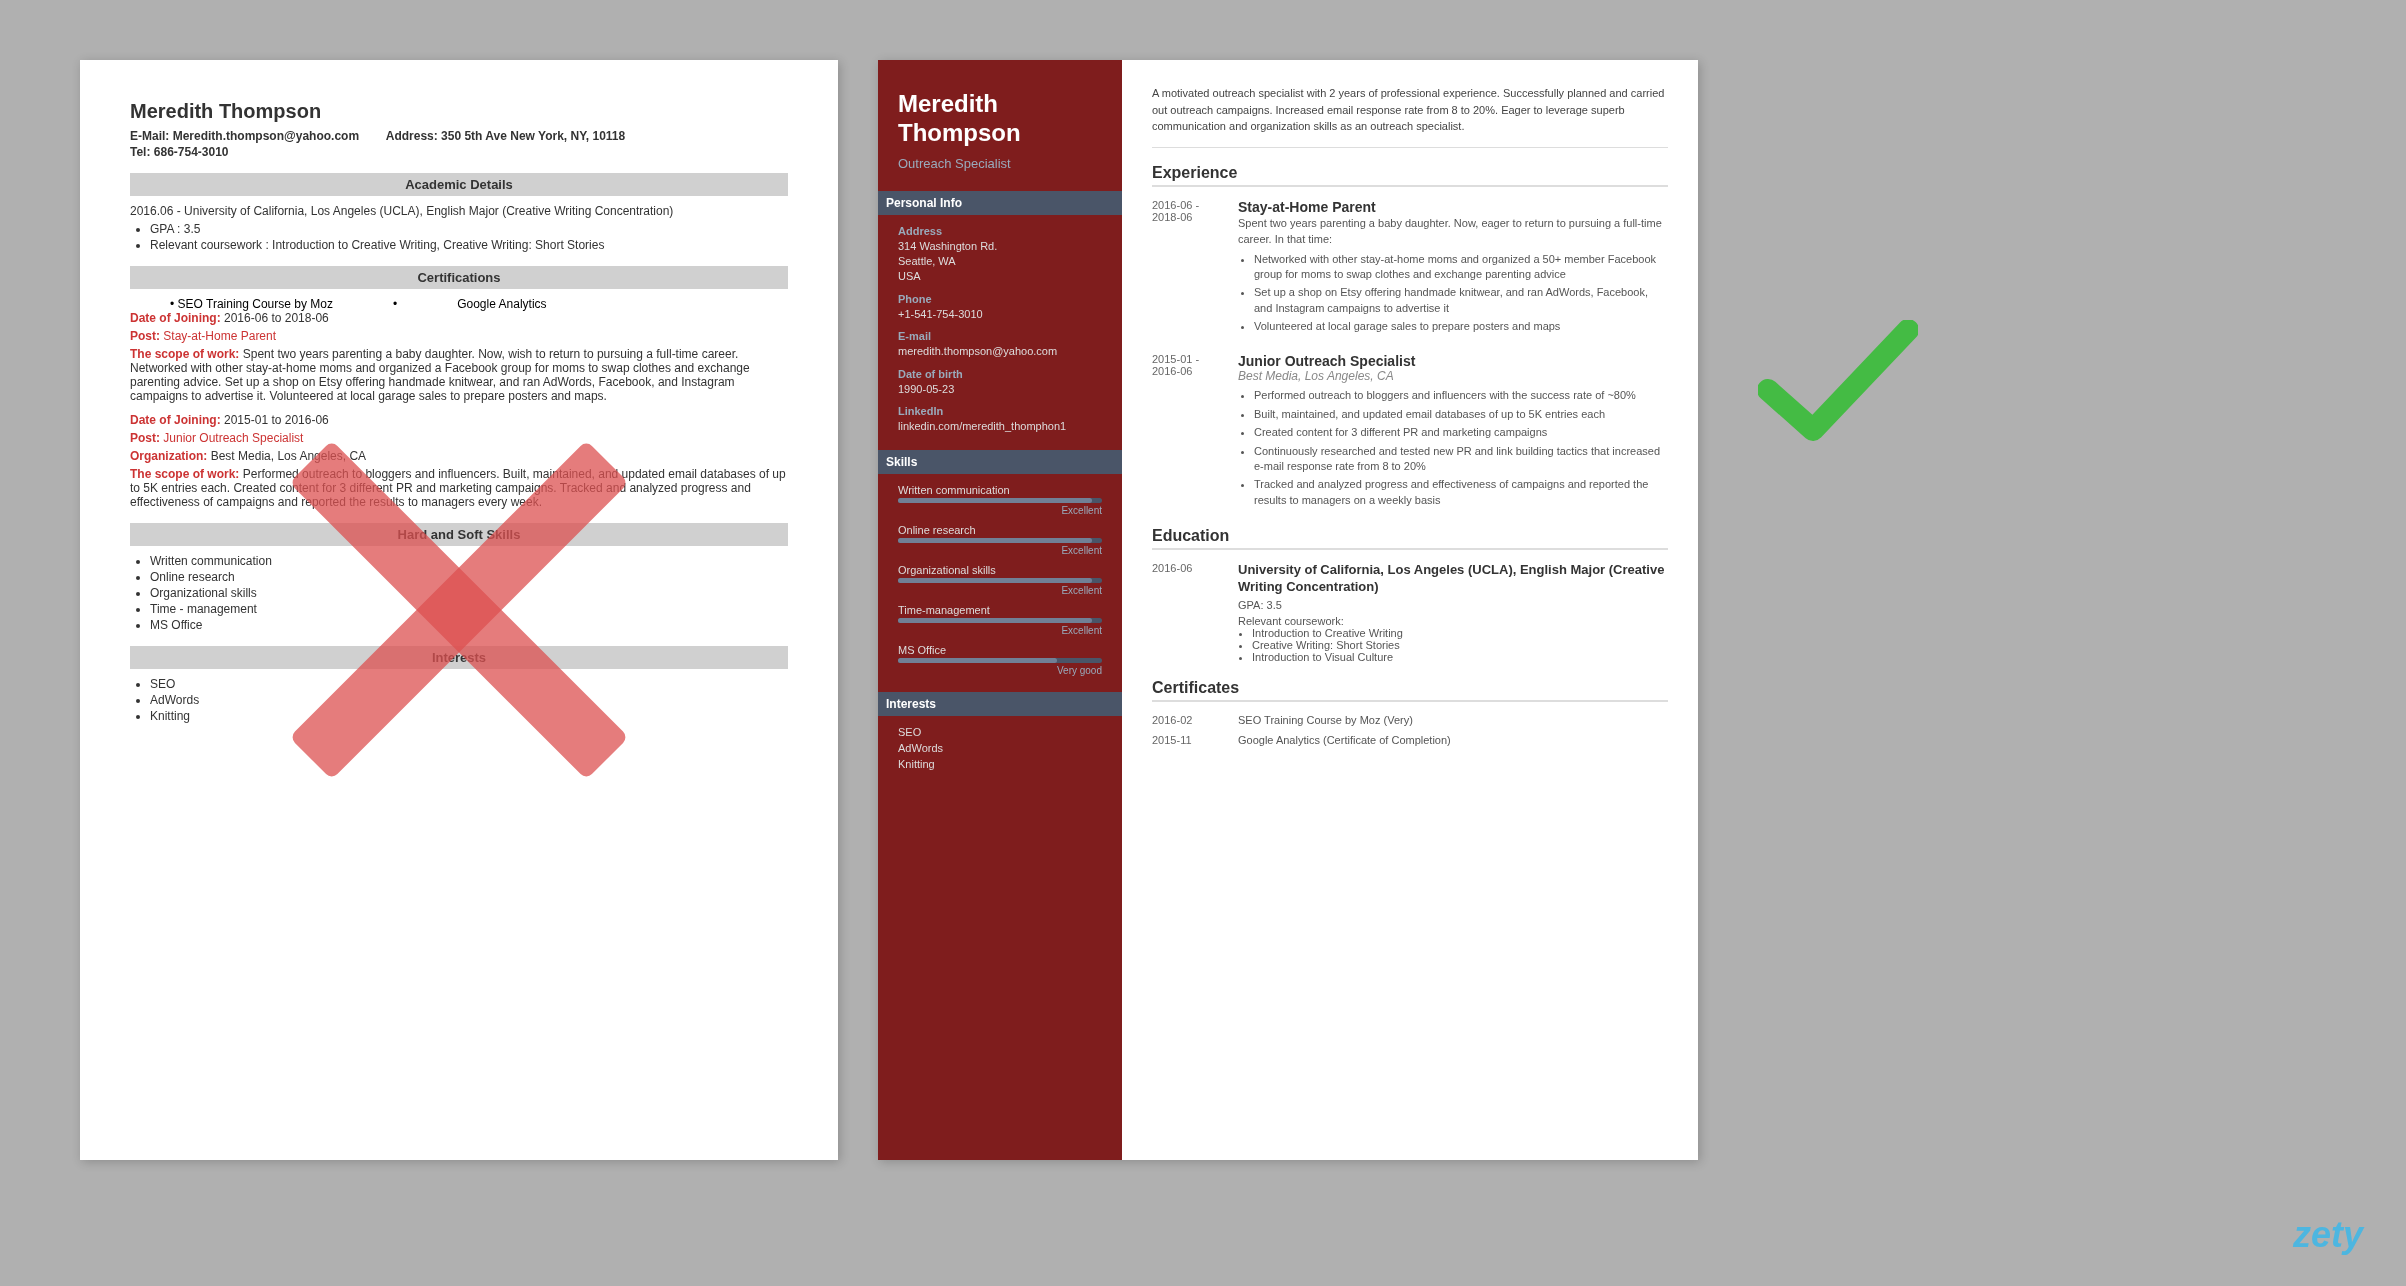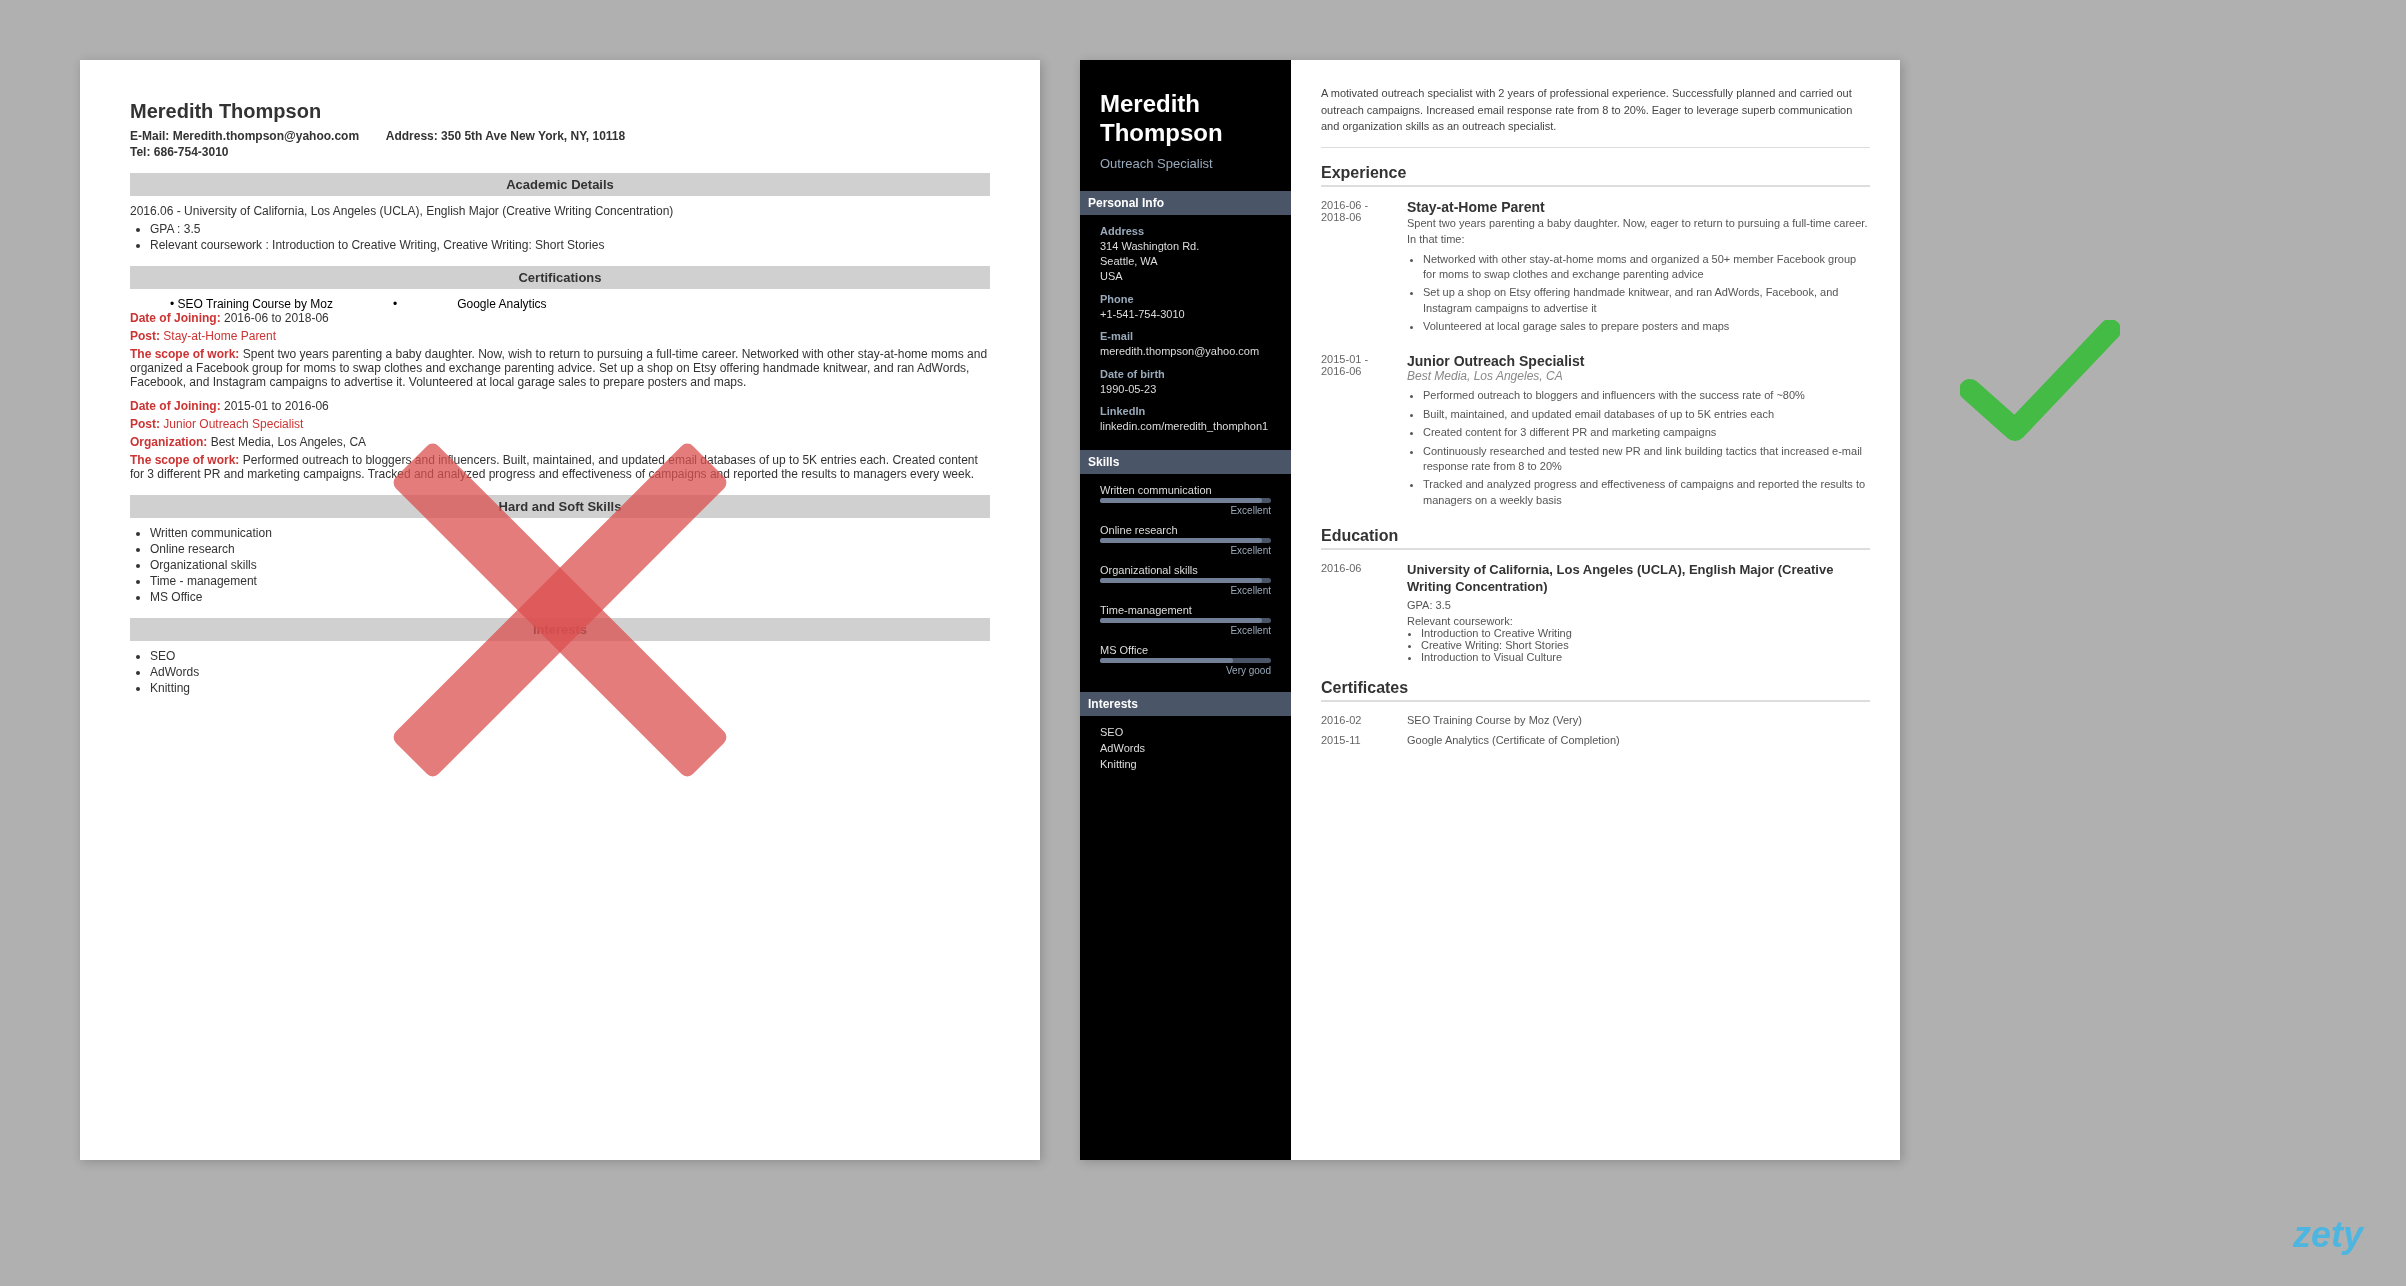--- a/index.html
+++ b/index.html
@@ -20,21 +20,21 @@
       gap: 40px;
       align-items: flex-start;
       padding: 60px 80px;
       width: 100%;
       height: 100%;
     }
 
     
     .resume-left {
       background: white;
-      width: 960px;
+      width: 758px;
       min-height: 1100px;
       padding: 40px 50px;
       position: relative;
       box-shadow: 2px 2px 10px rgba(0,0,0,0.2);
       flex-shrink: 0;
     }
 
     .resume-left .name {
       font-size: 20px;
       font-weight: bold;
@@ -140,22 +140,22 @@
       z-index: 10;
       pointer-events: none;
     }
 
     .green-check-svg {
       width: 160px;
       height: 130px;
     }
 
     .resume-right .sidebar {
-      width: 211px;
-      background: #000000;
+      width: 244px;
+      background: #7f1d1d;
       color: white;
       padding: 30px 20px;
       flex-shrink: 0;
     }
 
     .resume-right .sidebar .person-name {
       font-size: 24px;
       font-weight: bold;
       line-height: 1.2;
       margin-bottom: 8px;

